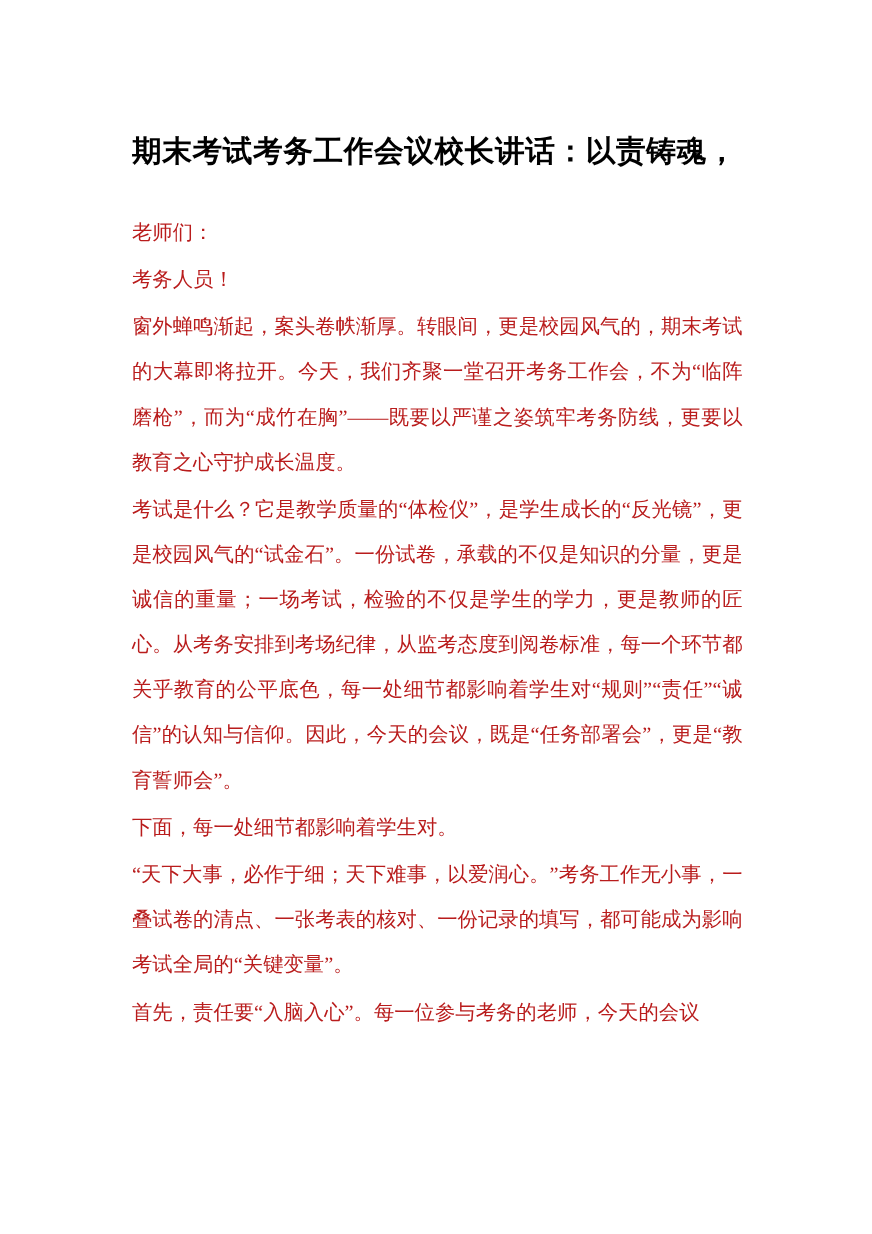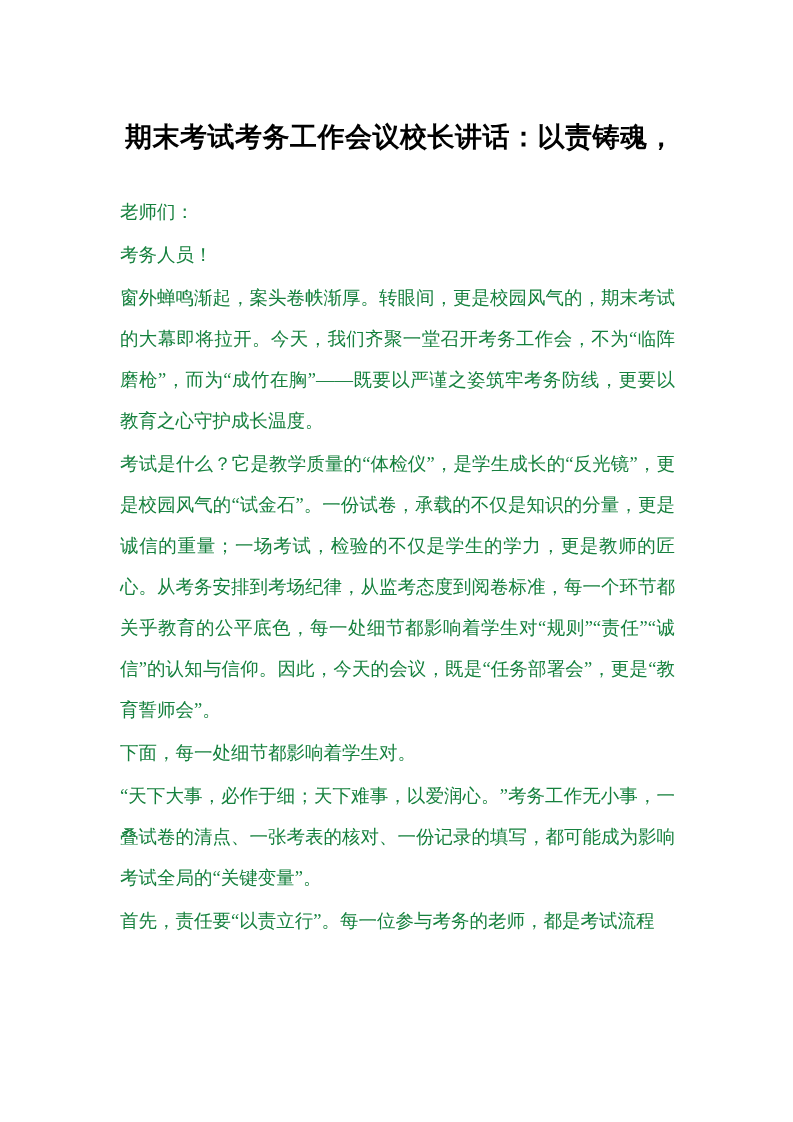--- a/index.html
+++ b/index.html
@@ -17,42 +17,42 @@
     padding: 92px 118px 0 120px;
     overflow: hidden;
     font-family: "Liberation Serif", "DejaVu Serif", serif;
     color: #1a1a1a;
   }
   .doc-title {
     margin: 20px 0 30px 0;
     font-size: 27px;
     font-weight: 700;
     line-height: 50px;
-    text-align: right;
+    text-align: left;
     color: #000000;
     letter-spacing: 0.5px;
   }
   .doc-body p {
     margin: 0 0 2px 0;
     font-size: 18.5px;
     line-height: 41px;
     text-align: justify;
     word-break: break-all;
-    color: #15803d;
+    color: #b91c1c;
   }
 </style>
 </head>
 <body>
 
 <div class="page">
   <h1 class="doc-title">
     <span>期末考试考务工作会议校长讲话：以责铸魂，</span><br>
   </h1>
   <div class="doc-body">
       <p>老师们：</p>
       <p>考务人员！</p>
       <p>窗外蝉鸣渐起，案头卷帙渐厚。转眼间，更是校园风气的，期末考试的大幕即将拉开。今天，我们齐聚一堂召开考务工作会，不为“临阵磨枪”，而为“成竹在胸”——既要以严谨之姿筑牢考务防线，更要以教育之心守护成长温度。</p>
       <p>考试是什么？它是教学质量的“体检仪”，是学生成长的“反光镜”，更是校园风气的“试金石”。一份试卷，承载的不仅是知识的分量，更是诚信的重量；一场考试，检验的不仅是学生的学力，更是教师的匠心。从考务安排到考场纪律，从监考态度到阅卷标准，每一个环节都关乎教育的公平底色，每一处细节都影响着学生对“规则”“责任”“诚信”的认知与信仰。因此，今天的会议，既是“任务部署会”，更是“教育誓师会”。</p>
       <p>下面，每一处细节都影响着学生对。</p>
       <p>“天下大事，必作于细；天下难事，以爱润心。”考务工作无小事，一叠试卷的清点、一张考表的核对、一份记录的填写，都可能成为影响考试全局的“关键变量”。</p>
-      <p>首先，责任要“以责立行”。每一位参与考务的老师，都是考试流程</p>
+      <p>首先，责任要“入脑入心”。每一位参与考务的老师，今天的会议</p>
     </div>
 </div>
 
 </body></html>

